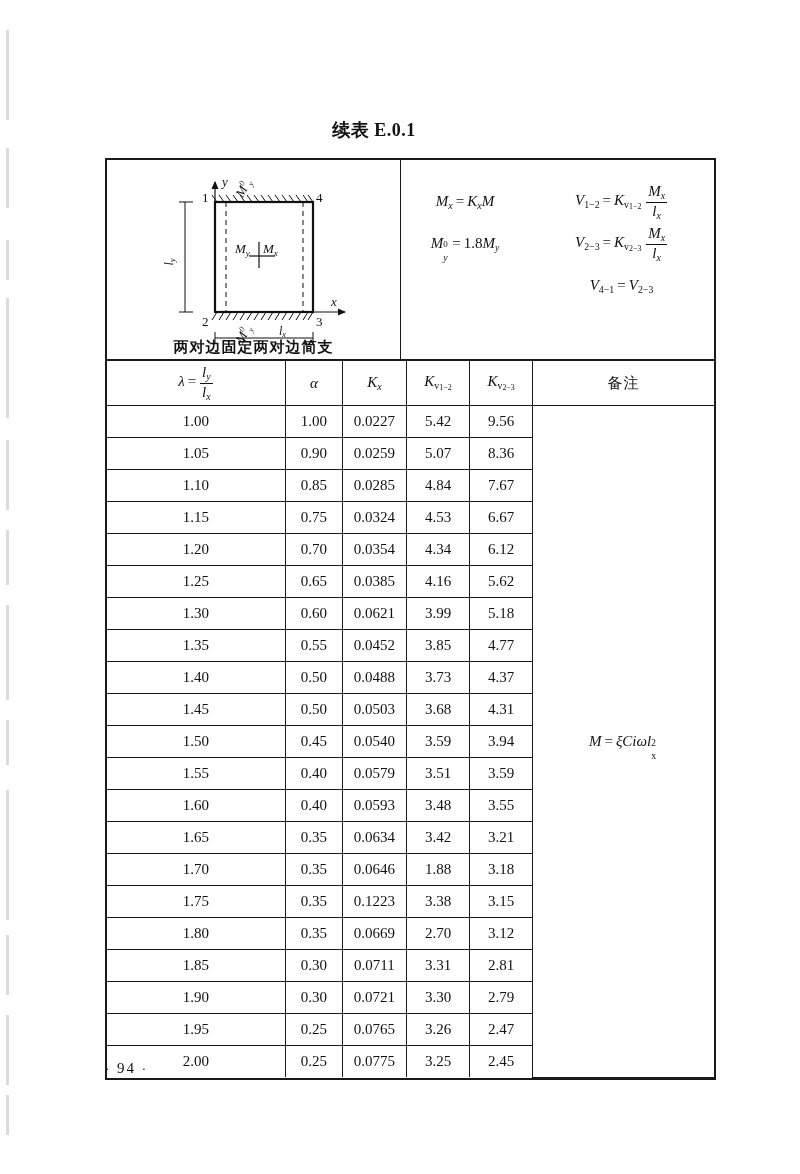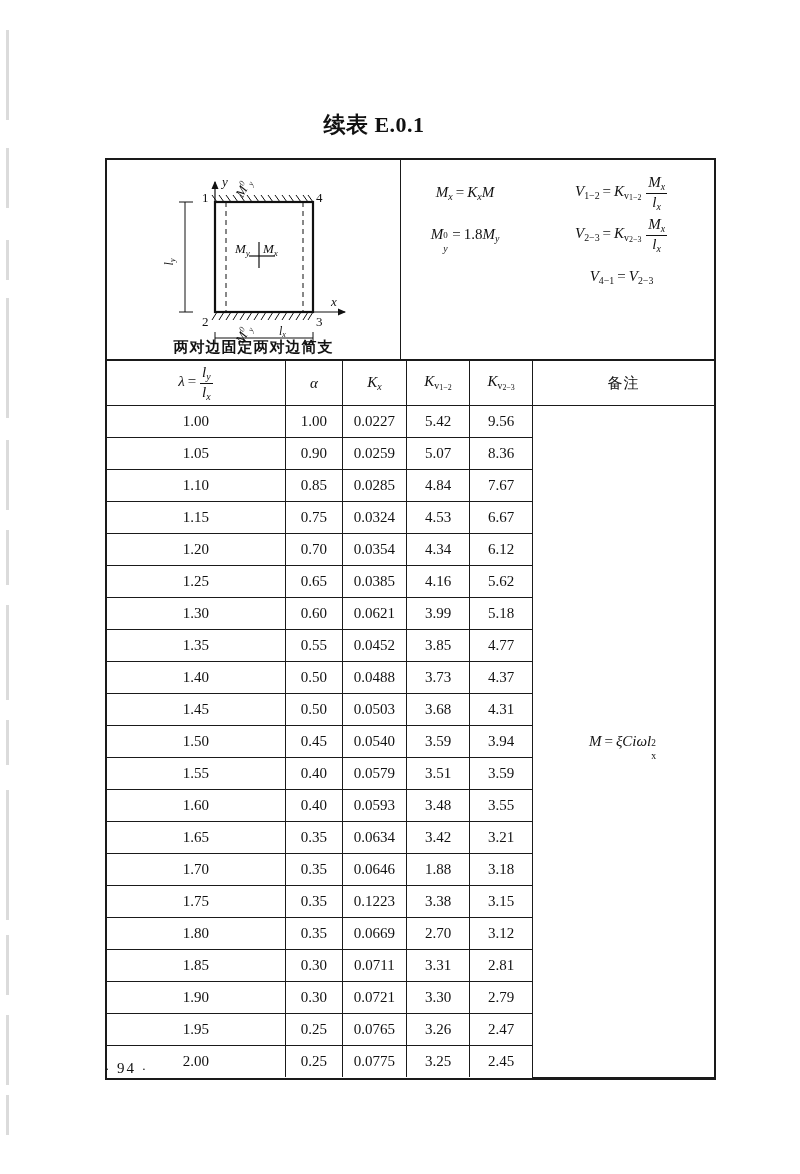--- a/index.html
+++ b/index.html
@@ -29,24 +29,24 @@
     position: absolute;
     left: 0;
     width: 3px;
     background: #8a8a8a;
     display: block;
   }
 
   .page-title {
     position: absolute;
     left: 0;
-    top: 110px;
+    top: 118px;
     width: 748px;
     text-align: center;
-    font-size: 22px;
+    font-size: 18px;
     font-weight: bold;
     letter-spacing: 0.5px;
     font-family: "Liberation Serif", "DejaVu Serif", serif;
   }
 
   .table-wrap {
     position: absolute;
     left: 105px;
     top: 158px;
     width: 611px;
@@ -74,21 +74,21 @@
     bottom: 2px;
     text-align: center;
     font-size: 15px;
     font-weight: bold;
     font-family: "DejaVu Sans", "Liberation Sans", sans-serif;
     letter-spacing: 1px;
   }
   .formula-cell {
     flex: 1;
     position: relative;
-    padding-top: 12px;
+    padding-top: 21px;
   }
   .frow {
     display: flex;
     align-items: center;
     height: 42px;
     font-family: "Liberation Serif", "DejaVu Serif", serif;
     font-size: 15px;
   }
   .fcol-a { width: 128px; text-align: center; }
   .fcol-b { flex: 1; text-align: center; }

